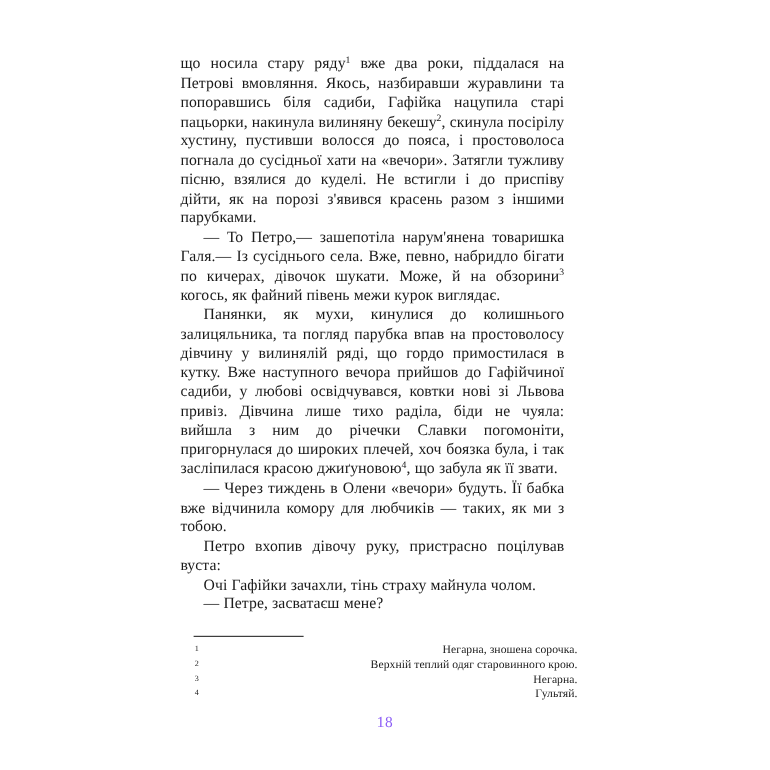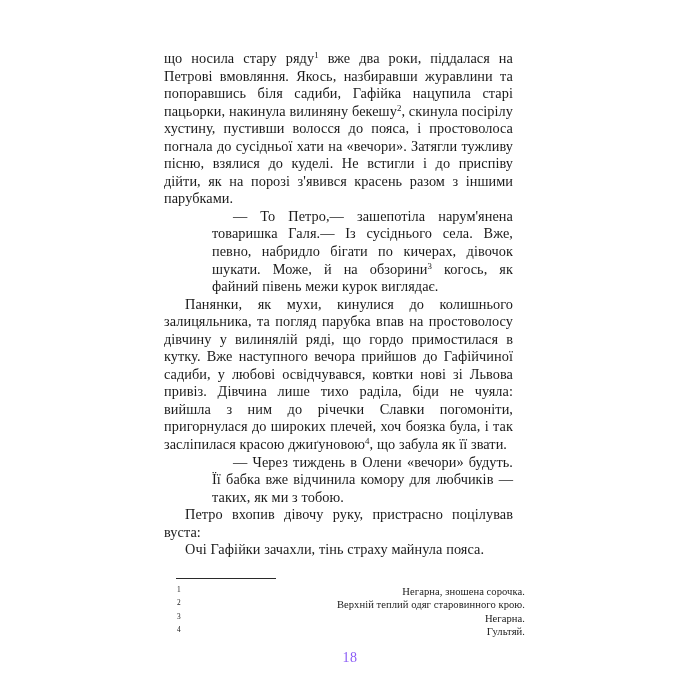--- a/index.html
+++ b/index.html
@@ -45,21 +45,20 @@
     word-spacing: 0.1px;
   }
 
   .para.no-indent {
     text-indent: 0;
   }
 
   
   .para.dialogue {
     text-indent: 21px;
-    margin-left: 48px;
   }
 
   .para sup {
     font-size: 0.62em;
     line-height: 0;
     vertical-align: 0.55em;
   }
 
   
   .footnotes {
@@ -124,21 +123,22 @@
 <body>
 
 <div class="page">
 
   <div class="text-column">
     <p class="para no-indent">що носила стару ряду<sup>1</sup> вже два роки, піддалася на Петрові вмовляння. Якось, назбиравши журавлини та попоравшись біля садиби, Гафійка нацупила старі пацьорки, накинула вилиняну бекешу<sup>2</sup>, скинула посірілу хустину, пустивши волосся до пояса, і простоволоса погнала до сусідньої хати на «вечори». Затягли тужливу пісню, взялися до куделі. Не встигли і до приспіву дійти, як на порозі з'явився красень разом з іншими парубками.</p>
     <p class="para dialogue">— То Петро,— зашепотіла нарум'янена товаришка Галя.— Із сусіднього села. Вже, певно, набридло бігати по кичерах, дівочок шукати. Може, й на обзорини<sup>3</sup> когось, як файний півень межи курок виглядає.</p>
     <p class="para">Панянки, як мухи, кинулися до колишнього залицяльника, та погляд парубка впав на простоволосу дівчину у вилинялій ряді, що гордо примостилася в кутку. Вже наступного вечора прийшов до Гафійчиної садиби, у любові освідчувався, ковтки нові зі Львова привіз. Дівчина лише тихо раділа, біди не чуяла: вийшла з ним до річечки Славки погомоніти, пригорнулася до широких плечей, хоч боязка була, і так засліпилася красою джиґуновою<sup>4</sup>, що забула як її звати.</p>
     <p class="para dialogue">— Через тиждень в Олени «вечори» будуть. Її бабка вже відчинила комору для любчиків — таких, як ми з тобою.</p>
     <p class="para">Петро вхопив дівочу руку, пристрасно поцілував вуста:</p>
-    <p class="para">Очі Гафійки зачахли, тінь страху майнула пояса.</p>
+    <p class="para">Очі Гафійки зачахли, тінь страху майнула чолом.</p>
+    <p class="para dialogue">— Петре, засватаєш мене?</p>
   </div>
 
   <div class="footnotes">
     <hr class="footnote-rule">
     <ul class="footnote-list">
       <li class="footnote-item">
         <span class="footnote-marker">1</span>
         <span class="footnote-text">Негарна, зношена сорочка.</span>
       </li>
       <li class="footnote-item">

